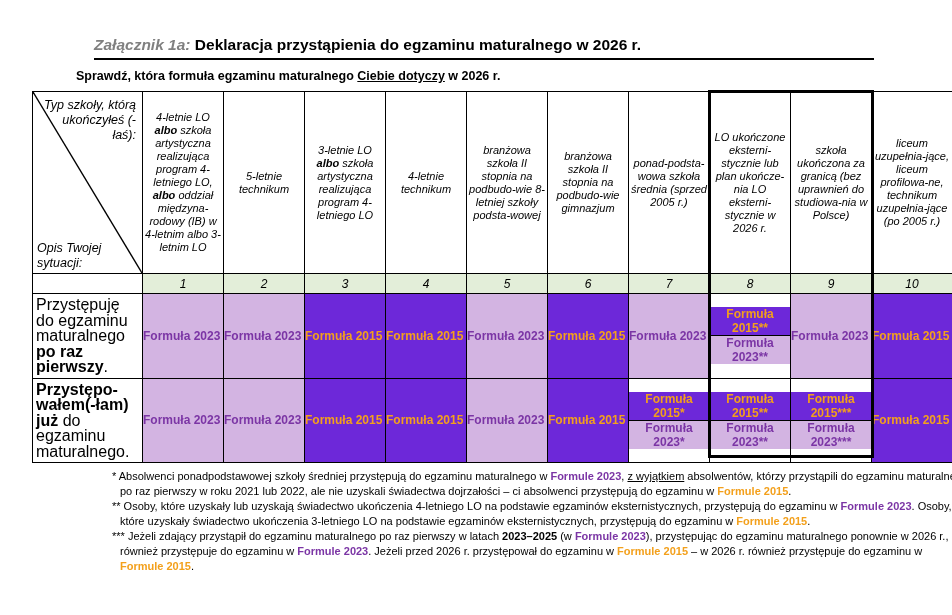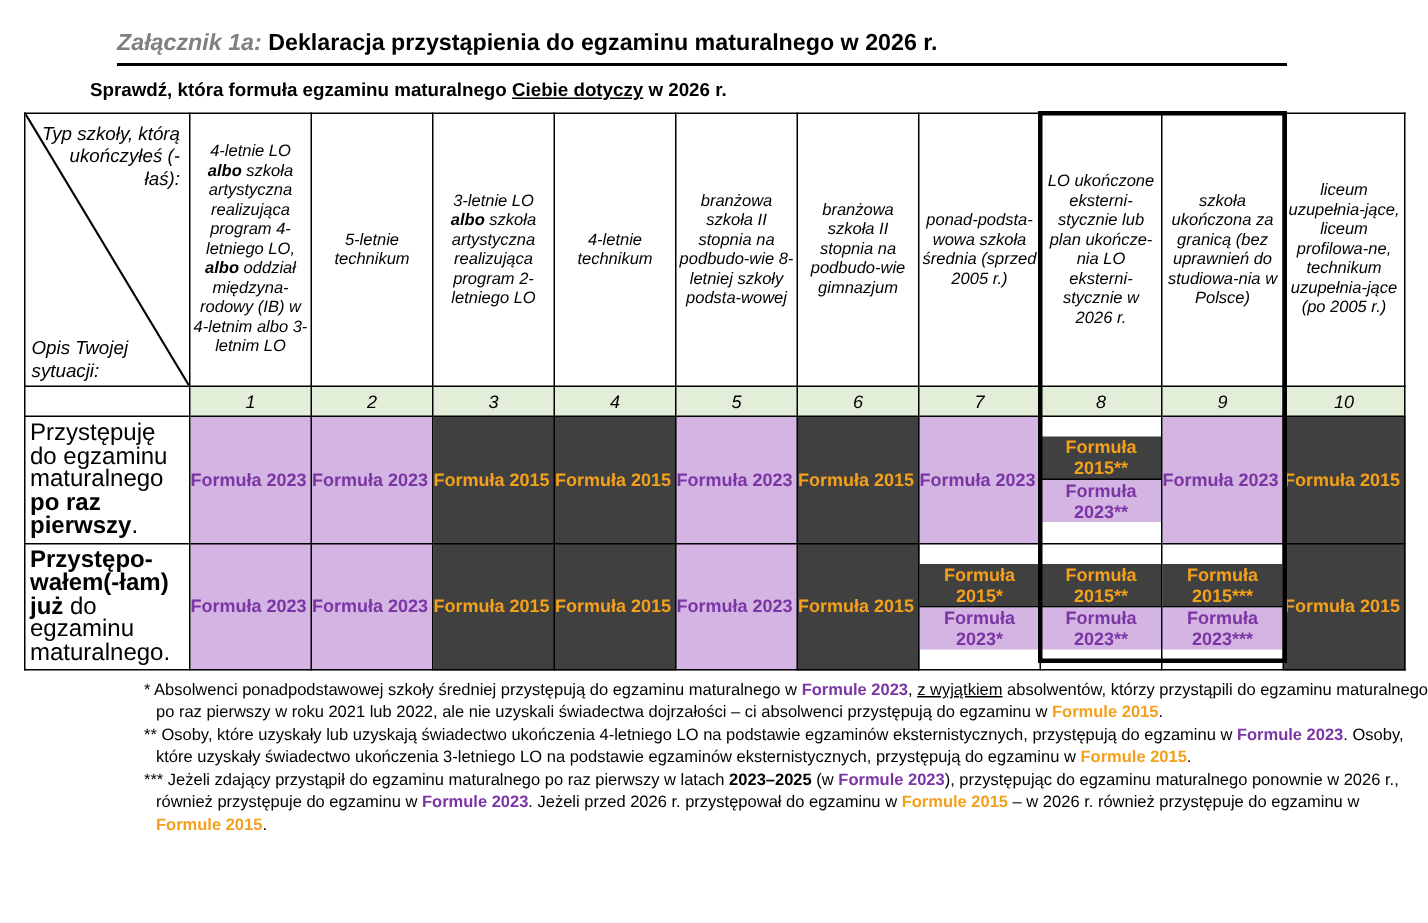--- a/index.html
+++ b/index.html
@@ -4,21 +4,21 @@
 <style>
   * { box-sizing: border-box; }
   html, body { margin:0; padding:0; }
   body {
     width: 952px; height: 615px;
     background: #ffffff;
     font-family: "Liberation Sans", sans-serif;
     color: #000000;
     overflow: hidden;
   }
-  .page { position: relative; width: 952px; height: 436px; padding: 0; }
+  .page { position: relative; width: 952px; height: 436px; padding: 16px; }
 
   
   .hdr { margin: 0; padding: 18px 0 0 78px; }
   .hdr-line1 { font-size: 15.5px; line-height: 21px; white-space: nowrap; }
   .hdr-line2 { font-size: 15.5px; line-height: 21px; white-space: nowrap; }
   .grayi { color:#808080; font-style: italic; font-weight: bold; }
   .blackb { color:#000; font-weight: bold; }
   .grayn { color:#9a9a9a; font-weight: bold; }
   .hdr-rule { margin: 3px 0 0 78px; width: 780px; height: 2px; background:#000; }
   .sprawdz { padding: 9px 0 8px 60px; font-size: 12.5px; font-weight: bold; }
@@ -62,21 +62,21 @@
     font-size: 16px; line-height: 15.5px; text-align:left;
     padding: 3px 2px 3px 3px !important; vertical-align: middle;
   }
   .rowlbl b { font-weight: bold; }
 
   
   .fcell { text-align:left; font-weight:bold; font-size: 12px; line-height: 14px; }
   .f2023 { color:#7b35a5; }
   .f2015 { color:#f3a01c; }
   .bg-purple { background:#d3b4e2; }
-  .bg-white  { background:#404040; }
+  .bg-white  { background:#6d28d9; }
 
   .r1 td.fcell { height: 80px; }
   .r2 td.fcell { height: 82px; }
 
   
   .split { padding: 0 !important; }
   .split .half {
     height: 50%; display:flex; align-items:center; justify-content:center;
     text-align:center; font-weight:bold; font-size:12px; line-height:14px;
   }
@@ -131,21 +131,21 @@
           <tr>
             <td class="corner">
               <svg class="svgdiag" viewBox="0 0 110 182" preserveAspectRatio="none">
                 <line x1="0" y1="0" x2="110" y2="182" stroke="#000" stroke-width="1.4" vector-effect="non-scaling-stroke"></line>
               </svg>
               <div class="lbl-top">Typ szkoły, którą ukończyłeś (-łaś):</div>
               <div class="lbl-bot">Opis Twojej sytuacji:</div>
             </td>
             <td class="hcell"><span>4-letnie LO </span><b>albo</b><span> szkoła artystyczna realizująca program 4-letniego LO, </span><b>albo</b><span> oddział międzyna-rodowy (IB) w 4-letnim albo 3-letnim LO</span></td>
             <td class="hcell"><span>5-letnie technikum</span></td>
-            <td class="hcell"><span>3-letnie LO </span><b>albo</b><span> szkoła artystyczna realizująca program 2-letniego LO</span></td>
+            <td class="hcell"><span>3-letnie LO </span><b>albo</b><span> szkoła artystyczna realizująca program 4-letniego LO</span></td>
             <td class="hcell"><span>4-letnie technikum</span></td>
             <td class="hcell"><span>branżowa szkoła II stopnia na podbudo-wie 8-letniej szkoły podsta-wowej</span></td>
             <td class="hcell"><span>branżowa szkoła II stopnia na podbudo-wie gimnazjum</span></td>
             <td class="hcell"><span>ponad-podsta-wowa szkoła średnia (sprzed 2005 r.)</span></td>
             <td class="hcell"><span>LO ukończone eksterni-stycznie lub plan ukończe-nia LO eksterni-stycznie w 2026 r.</span></td>
             <td class="hcell"><span>szkoła ukończona za granicą (bez uprawnień do studiowa-nia w Polsce)</span></td>
             <td class="hcell"><span>liceum uzupełnia-jące, liceum profilowa-ne, technikum uzupełnia-jące (po 2005 r.)</span></td>
           </tr>
           <tr>
             <td class="numcorner" style="border-top: none;"></td>

